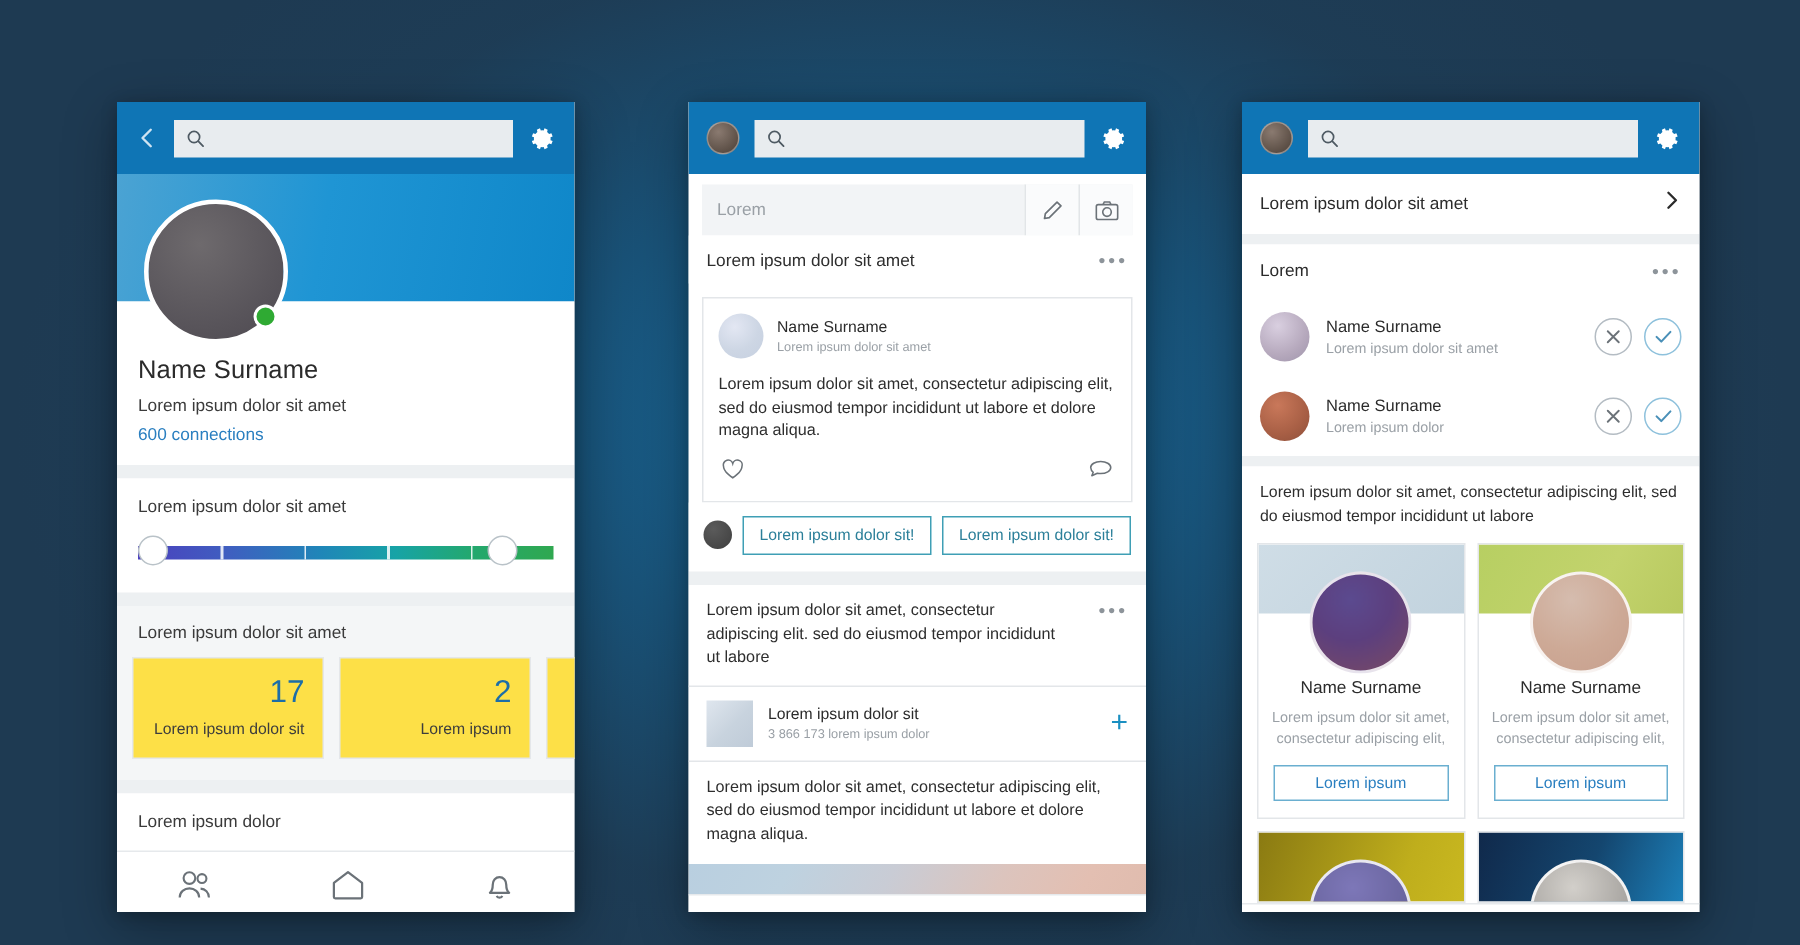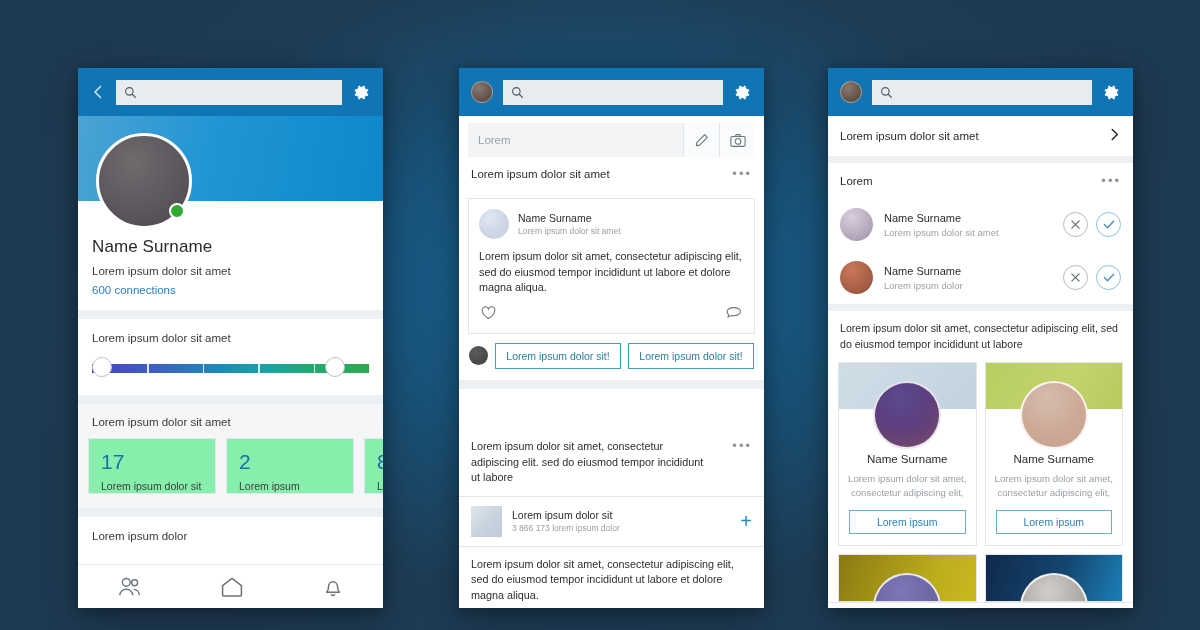--- a/index.html
+++ b/index.html
@@ -85,22 +85,22 @@
   }
   .tick { position: absolute; top: 7px; width: 1.5px; height: 9px; background: rgba(255,255,255,0.85); }
   .knob {
     position: absolute; top: 0; width: 20px; height: 20px; border-radius: 50%;
     background: #fff; border: 1px solid #b9c2c8;
   }
 
   .stats-head { background: #f4f6f7; padding: 12px 14px 10px; font-size: 11.5px; color: #3a3a3a; }
   .stats-row { display: flex; background: #f4f6f7; padding: 0 0 14px 0; }
   .stat-card {
-    background: #86efac; border: 1px solid #e4e7ea;
-    padding: 11px 12px 1px; margin-left: 10px; min-width: 128px; flex: 0 0 auto;
+    background: #fde047; border: 1px solid #e4e7ea;
+    padding: 11px 12px 13px; margin-left: 10px; min-width: 128px; flex: 0 0 auto; text-align: right;
   }
   .stat-num { font-size: 21px; color: #1c6ea8; }
   .stat-lab { font-size: 10.5px; color: #3d3d3d; margin-top: 6px; white-space: nowrap; }
   .p1-foot { background: #fff; padding: 13px 14px; font-size: 11.5px; color: #3a3a3a; flex: 1 1 auto; }
 
   
   .botnav {
     height: 44px; flex: 0 0 44px; background: #fff; border-top: 1px solid #e6e9ec;
     display: flex; align-items: center; justify-content: space-around;
   }
@@ -128,21 +128,21 @@
 
   .replies { display: flex; align-items: center; gap: 7px; padding: 9px 10px 11px; background: #fff; }
   .av-sm { width: 19px; height: 19px; border-radius: 50%; flex: 0 0 19px;
     background: radial-gradient(circle at 35% 30%, #5b5b5b, #3e3e3e); }
   .reply-btn {
     flex: 1 1 0; border: 1.5px solid #3f9fb5; color: #2b7f99; background: #fff;
     font-size: 10.5px; text-align: center; padding: 6px 2px; white-space: nowrap; overflow: hidden;
   }
 
   .blk { background: #fff; }
-  .blk-row { display: flex; align-items: flex-start; justify-content: space-between; padding: 10px 12px; gap: 26px; margin-top: 40px; }
+  .blk-row { display: flex; align-items: flex-start; justify-content: space-between; padding: 10px 12px; gap: 26px; }
   .blk-txt { font-size: 10.8px; line-height: 1.45; color: #2e2e2e; }
   .li-row { display: flex; align-items: center; gap: 10px; padding: 9px 12px; }
   .li-thumb { width: 31px; height: 31px; flex: 0 0 31px;
     background: linear-gradient(135deg,#dfe6ee,#c8d3de 55%,#bfcbd8); }
   .plus { color: #1a8fc1; font-size: 20px; line-height: 1; font-weight: 300; }
   .photo { flex: 1 1 auto; min-height: 20px;
     background: linear-gradient(118deg, #b9cfe0 0%, #bed2e0 22%, #c9ccd5 44%, #dcc4bd 68%, #e3bfb2 86%, #e0bcae 100%); }
 
   
   .rowitem { display: flex; align-items: center; justify-content: space-between; padding: 11px 12px; background: #fff; }

